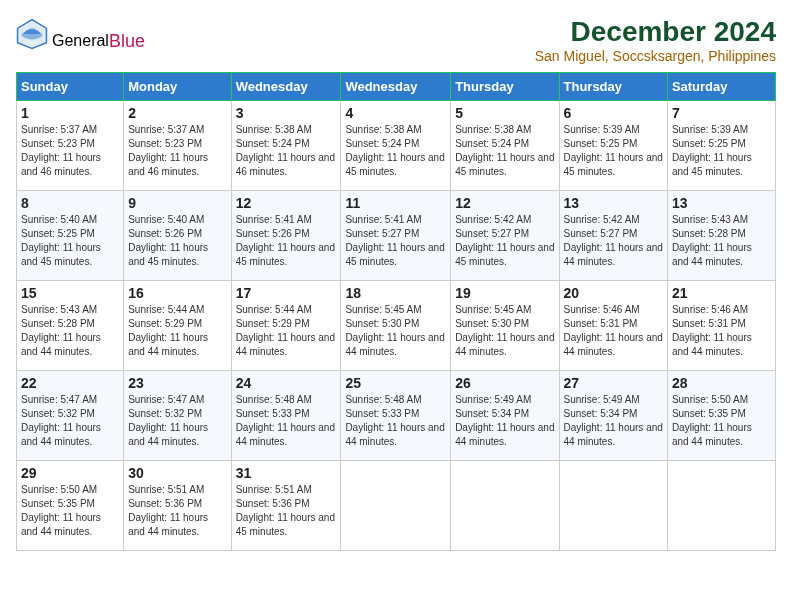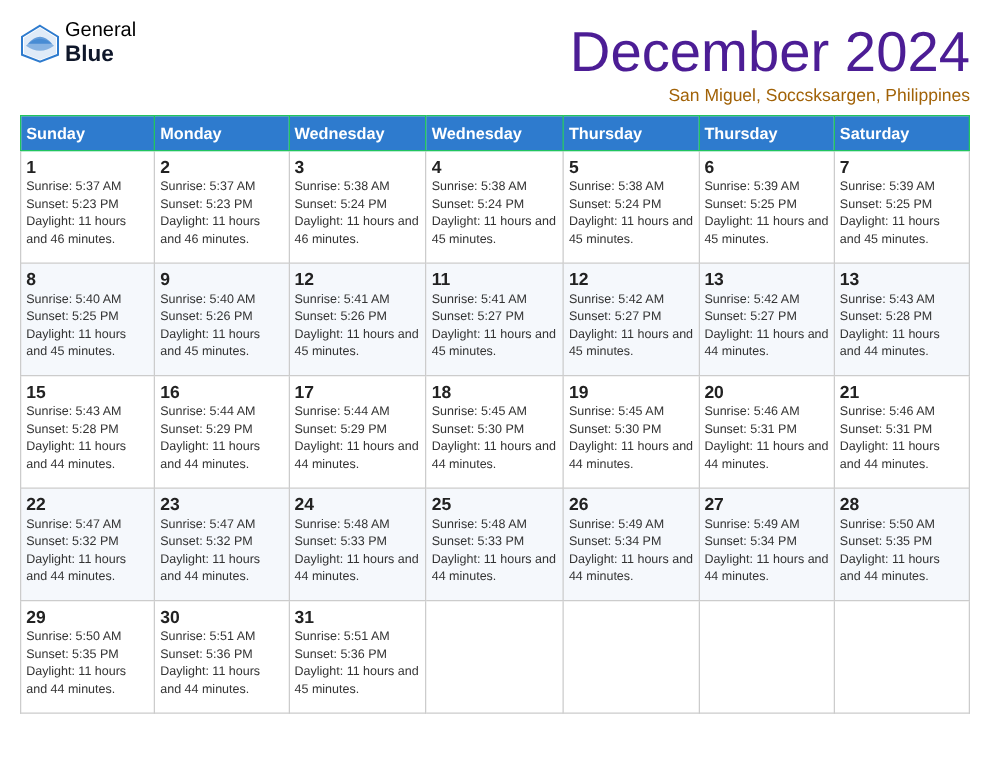--- a/index.html
+++ b/index.html
@@ -16,34 +16,34 @@
       align-items: flex-start;
       margin-bottom: 8px;
     }
     .logo {
       display: flex;
       align-items: center;
       gap: 4px;
     }
     .logo-text {
       display: flex;
-      flex-direction: column;
       line-height: 1.1;
+      margin-top: 16px;
     }
     .logo-icon {
       width: 32px;
       height: 32px;
     }
     .title-block {
       text-align: right;
     }
     .month-title {
-      font-size: 45px;
-      font-weight: normal;
-      color: #4c1d95;
+      font-size: 28px;
+      font-weight: bold;
+      color: #14532d;
     }
     .location {
       font-size: 14px;
       color: #a16207;
     }
     .calendar {
       width: 100%;
       border-collapse: collapse;
       font-size: 11px;
     }
@@ -89,21 +89,21 @@
 <div class="header">
   <div class="logo">
     <svg class="logo-icon" viewBox="0 0 40 40" xmlns="http://www.w3.org/2000/svg">
       <polygon points="20,4 36,14 36,30 20,36 4,30 4,14" fill="#2e7bce" opacity="0.15"></polygon>
       <polygon points="20,2 38,13 38,31 20,38 2,31 2,13" fill="none" stroke="#2e7bce" stroke-width="2"></polygon>
       <path d="M8,20 Q20,6 32,20" fill="#2e7bce" opacity="0.7"></path>
       <path d="M6,22 Q20,8 34,22 Q20,32 6,22" fill="#2e7bce" opacity="0.5"></path>
     </svg>
     <div class="logo-text">
       <span>General</span>
-      <span style="color:#0f172a;font-weight:bold;font-size:18px;">Blue</span>
+      <span style="color:#be185d;font-weight:normal;font-size:18px;">Blue</span>
     </div>
   </div>
   <div class="title-block">
     <div class="month-title">December 2024</div>
     <div class="location">San Miguel, Soccsksargen, Philippines</div>
   </div>
 </div>
 
 <table class="calendar">
   <thead>

